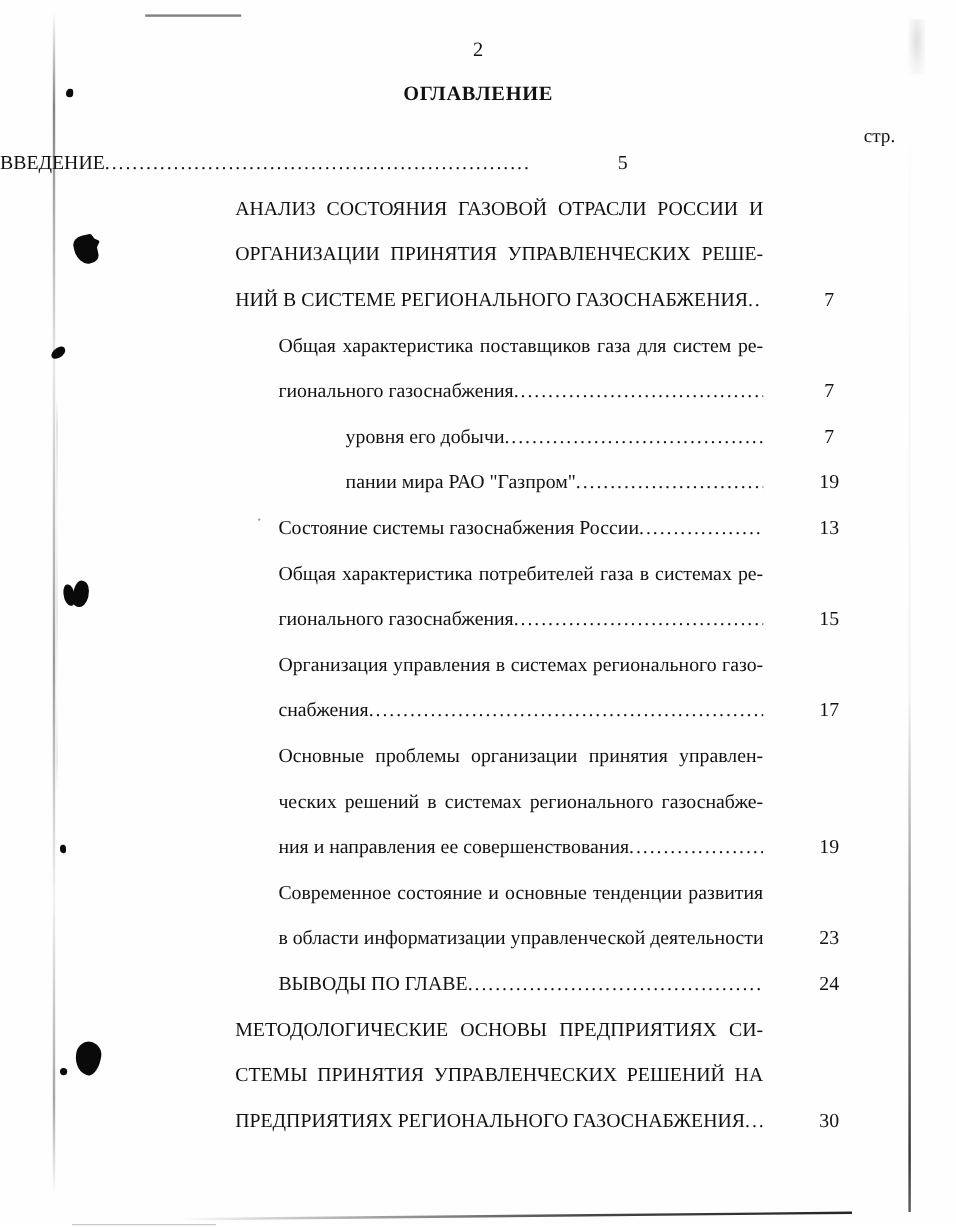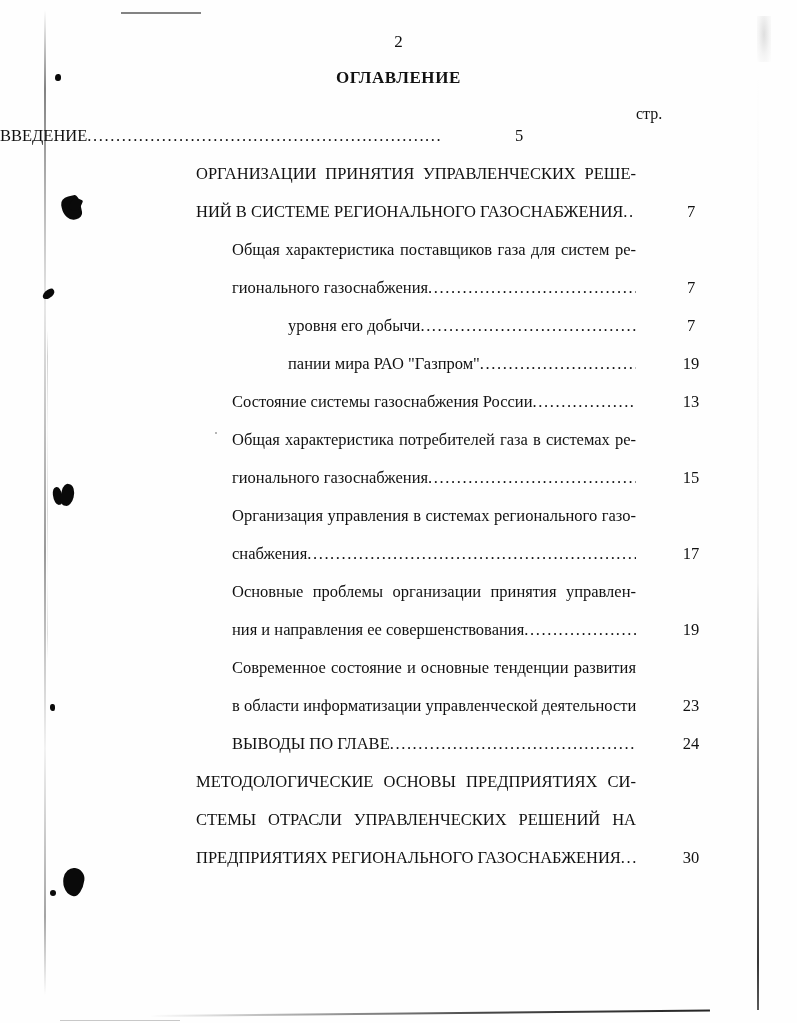--- a/index.html
+++ b/index.html
@@ -138,21 +138,21 @@
     text-align: center;
     font-size: 17px;
     font-weight: bold;
     letter-spacing: 0.6px;
   }
   .col-head {
     position: absolute;
     top: 105px;
     left: 636px;
     width: 110px;
-    text-align: left;
+    text-align: right;
     font-size: 16px;
   }
 
   .toc {
     position: absolute;
     top: 126px;
     left: 0;
     width: 797px;
   }
 
@@ -233,20 +233,24 @@
 
     <div class="toc" id="toc-root">
         <div class="entry">
           <div class="ln">
             <div class="label-col lvl-front"><span>ВВЕДЕНИЕ</span><span class="leader">..............................................................</span></div>
             <div class="num-col">5</div>
           </div>
         </div>
         <div class="entry">
           <div class="ln">
+            <div class="label-col lvl-1 just"><span>АНАЛИЗ СОСТОЯНИЯ ГАЗОВОЙ ОТРАСЛИ РОССИИ И</span></div>
+            <div class="num-col"></div>
+          </div>
+          <div class="ln">
             <div class="label-col lvl-1 just"><span>ОРГАНИЗАЦИИ ПРИНЯТИЯ УПРАВЛЕНЧЕСКИХ РЕШЕ-</span></div>
             <div class="num-col"></div>
           </div>
           <div class="ln">
             <div class="label-col lvl-1"><span>НИЙ В СИСТЕМЕ РЕГИОНАЛЬНОГО ГАЗОСНАБЖЕНИЯ</span><span class="leader">..</span></div>
             <div class="num-col">7</div>
           </div>
         </div>
         <div class="entry">
           <div class="ln">
@@ -295,20 +299,24 @@
             <div class="label-col lvl-2"><span>снабжения</span><span class="leader">..............................................................</span></div>
             <div class="num-col">17</div>
           </div>
         </div>
         <div class="entry">
           <div class="ln">
             <div class="label-col lvl-2 just"><span>Основные проблемы  организации  принятия управлен-</span></div>
             <div class="num-col"></div>
           </div>
           <div class="ln">
+            <div class="label-col lvl-2 just"><span>ческих решений в системах регионального газоснабже-</span></div>
+            <div class="num-col"></div>
+          </div>
+          <div class="ln">
             <div class="label-col lvl-2"><span>ния и направления ее совершенствования</span><span class="leader">.......................</span></div>
             <div class="num-col">19</div>
           </div>
         </div>
         <div class="entry">
           <div class="ln">
             <div class="label-col lvl-2 just"><span>Современное состояние и основные тенденции развития</span></div>
             <div class="num-col"></div>
           </div>
           <div class="ln">
@@ -321,21 +329,21 @@
             <div class="label-col lvl-2"><span>ВЫВОДЫ ПО ГЛАВЕ</span><span class="leader">..............................................</span></div>
             <div class="num-col">24</div>
           </div>
         </div>
         <div class="entry">
           <div class="ln">
             <div class="label-col lvl-1 just"><span>МЕТОДОЛОГИЧЕСКИЕ ОСНОВЫ ПРЕДПРИЯТИЯХ СИ-</span></div>
             <div class="num-col"></div>
           </div>
           <div class="ln">
-            <div class="label-col lvl-1 just"><span>СТЕМЫ ОТРАСЛИ УПРАВЛЕНЧЕСКИХ РЕШЕНИЙ НА</span></div>
+            <div class="label-col lvl-1 just"><span>СТЕМЫ ПРИНЯТИЯ УПРАВЛЕНЧЕСКИХ РЕШЕНИЙ НА</span></div>
             <div class="num-col"></div>
           </div>
           <div class="ln">
             <div class="label-col lvl-1"><span>ПРЕДПРИЯТИЯХ РЕГИОНАЛЬНОГО ГАЗОСНАБЖЕНИЯ</span><span class="leader">...</span></div>
             <div class="num-col">30</div>
           </div>
         </div>
       </div>
 
   </div>

